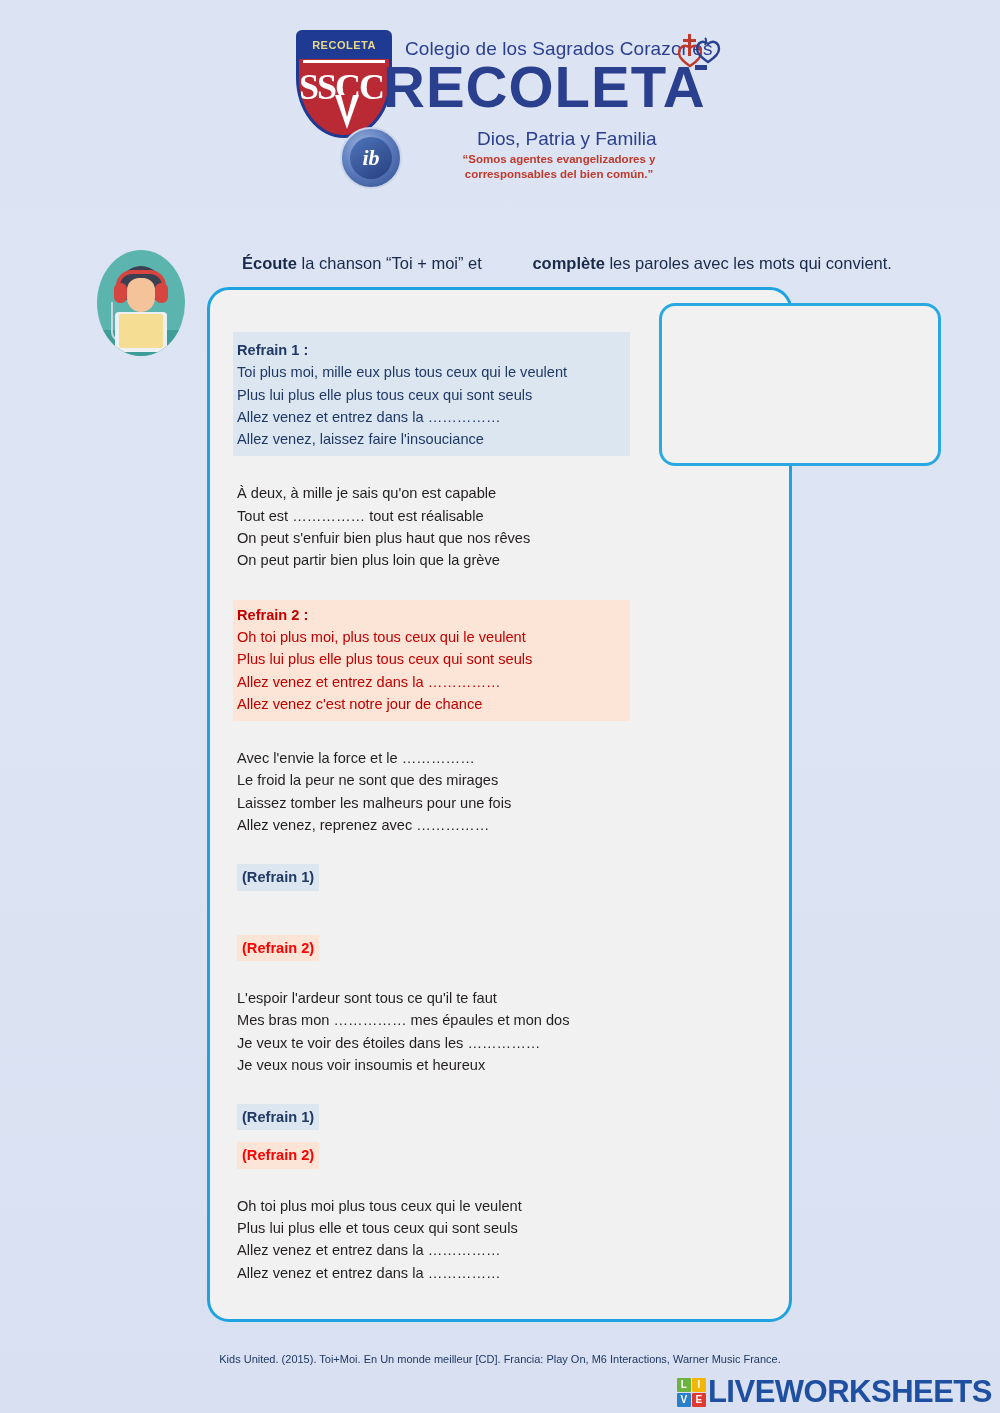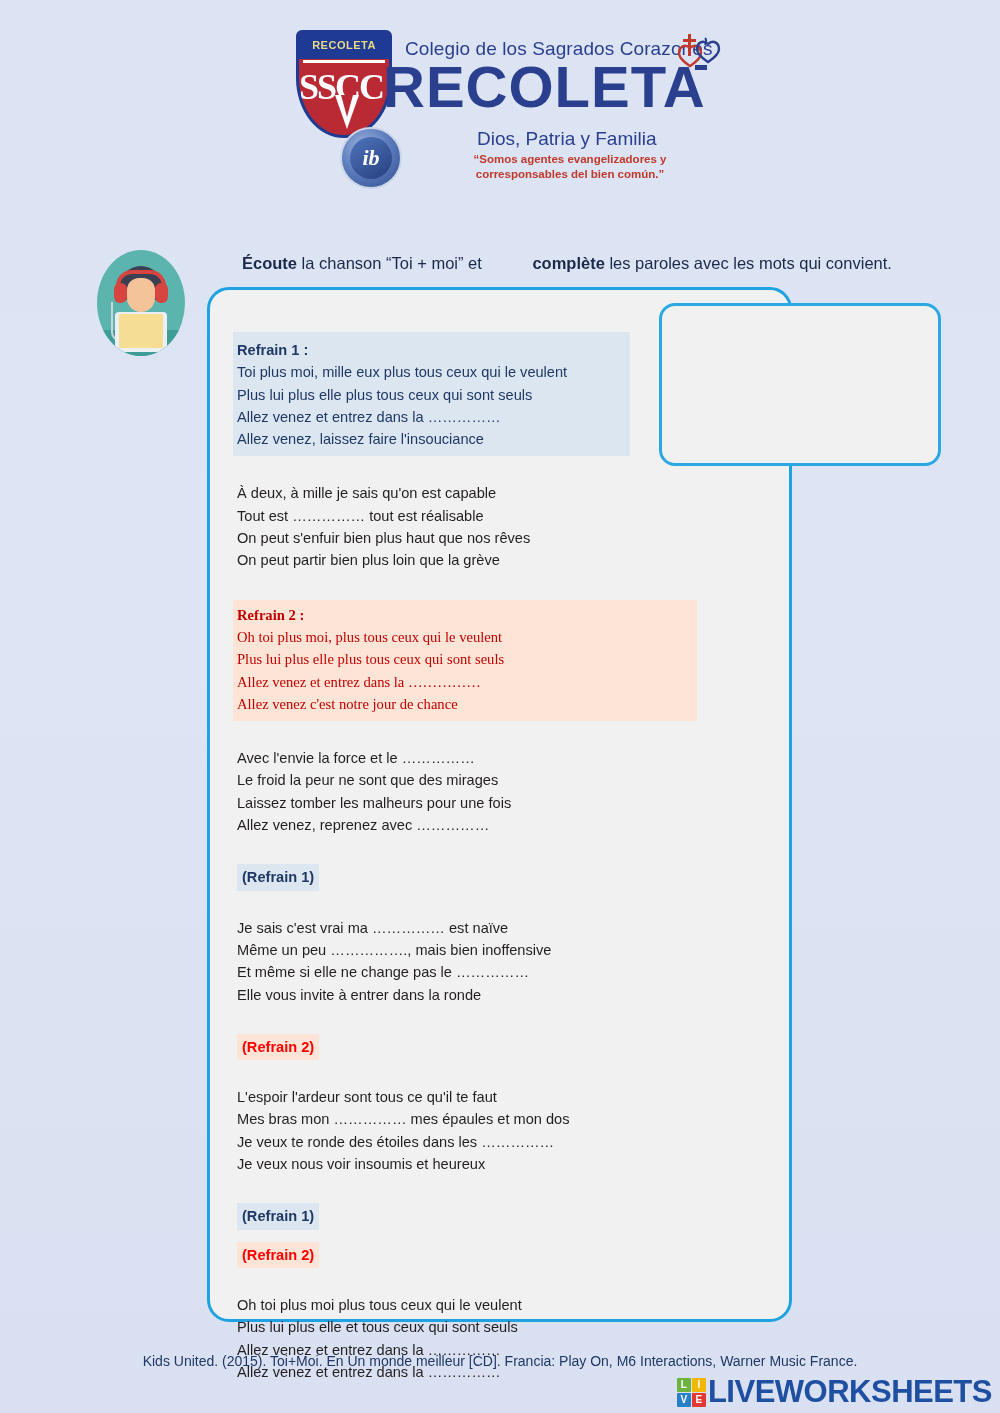--- a/index.html
+++ b/index.html
@@ -88,21 +88,21 @@
   .h-title {
     position: absolute; left: 383px; top: 56px;
     font-size: 58px; font-weight: bold; color: #2b3f8f;
     letter-spacing: 1px; line-height: 62px;
   }
   .h-motto {
     position: absolute; left: 469px; top: 128px;
     font-size: 19px; color: #2b3f8f; font-weight: 500; margin-left: 8px;
   }
   .h-quote {
-    position: absolute; left: 435px; top: 152px; width: 270px;
+    position: absolute; left: 424px; top: 152px; width: 270px;
     font-size: 11.5px; color: #c0392b; text-align: center; line-height: 15px;
     font-weight: 600;
   }
 
   
   .avatar {
     position: absolute; left: 97px; top: 250px;
     width: 88px; height: 106px;
   }
   .avatar-circle {
@@ -177,37 +177,37 @@
   }
   .block { padding: 2px 0; }
   .block .ttl { font-weight: bold; }
 
   .refrain1 {
     background: #dce6f1; color: #1f3864;
     width: 397px; padding: 7px 4px 6px 4px; margin-left: -4px; margin-top: 32px;
   }
   .refrain2 {
     background: #fce4d6; color: #c00000;
-    width: 464px; padding: 4px 20px 6px 4px; margin-left: -4px; font-family: Liberation Serif, serif;
+    width: 397px; padding: 4px 20px 6px 4px; margin-left: -4px;
   }
   .plain { padding: 4px 0 6px 0; }
   .spacer-sm { height: 22px; }
   .spacer-xs { height: 12px; }
 
   .tag {
     display: inline-block; font-weight: bold; font-size: 14.6px;
     padding: 2px 5px;
   }
   .tag-1 { background: #dce6f1; color: #1f3864; }
   .tag-2 { background: #fce4d6; color: #ff0000; }
 
   
   .citation {
     position: absolute; left: 0; top: 1353px; width: 1000px;
-    text-align: center; font-size: 14px; color: #1f3864;
+    text-align: center; font-size: 11px; color: #1f3864;
   }
   .lw-logo {
     position: absolute; right: 8px; top: 1377px;
     display: flex; align-items: center;
   }
   .lw-grid {
     display: grid; grid-template-columns: 14px 14px; grid-template-rows: 14px 14px;
     gap: 1px; margin-right: 2px;
   }
   .lw-grid div {
@@ -322,39 +322,33 @@
     </div>
 
     <div class="spacer-sm"></div>
 
     <div>
       <span class="tag tag-1">(Refrain 1)</span>
     </div>
 
     <div class="spacer-sm"></div>
 
-    <div class="block plain">
-      <div>Je sais c'est vrai ma …………… est naïve</div>
-      <div>Même un peu ……………., mais bien inoffensive</div>
-      <div>Et même si elle ne change pas le ……………</div>
-      <div>Elle vous invite à entrer dans la ronde</div>
-    </div>
 
     <div class="spacer-sm"></div>
 
     <div>
       <span class="tag tag-2">(Refrain 2)</span>
     </div>
 
     <div class="spacer-sm"></div>
 
     <div class="block plain">
       <div>L'espoir l'ardeur sont tous ce qu'il te faut</div>
       <div>Mes bras mon …………… mes épaules et mon dos</div>
-      <div>Je veux te ronde des étoiles dans les ……………</div>
+      <div>Je veux te voir des étoiles dans les ……………</div>
       <div>Je veux nous voir insoumis et heureux</div>
     </div>
 
     <div class="spacer-sm"></div>
 
     <div>
       <span class="tag tag-1">(Refrain 1)</span>
     </div>
 
     <div class="spacer-xs"></div>

